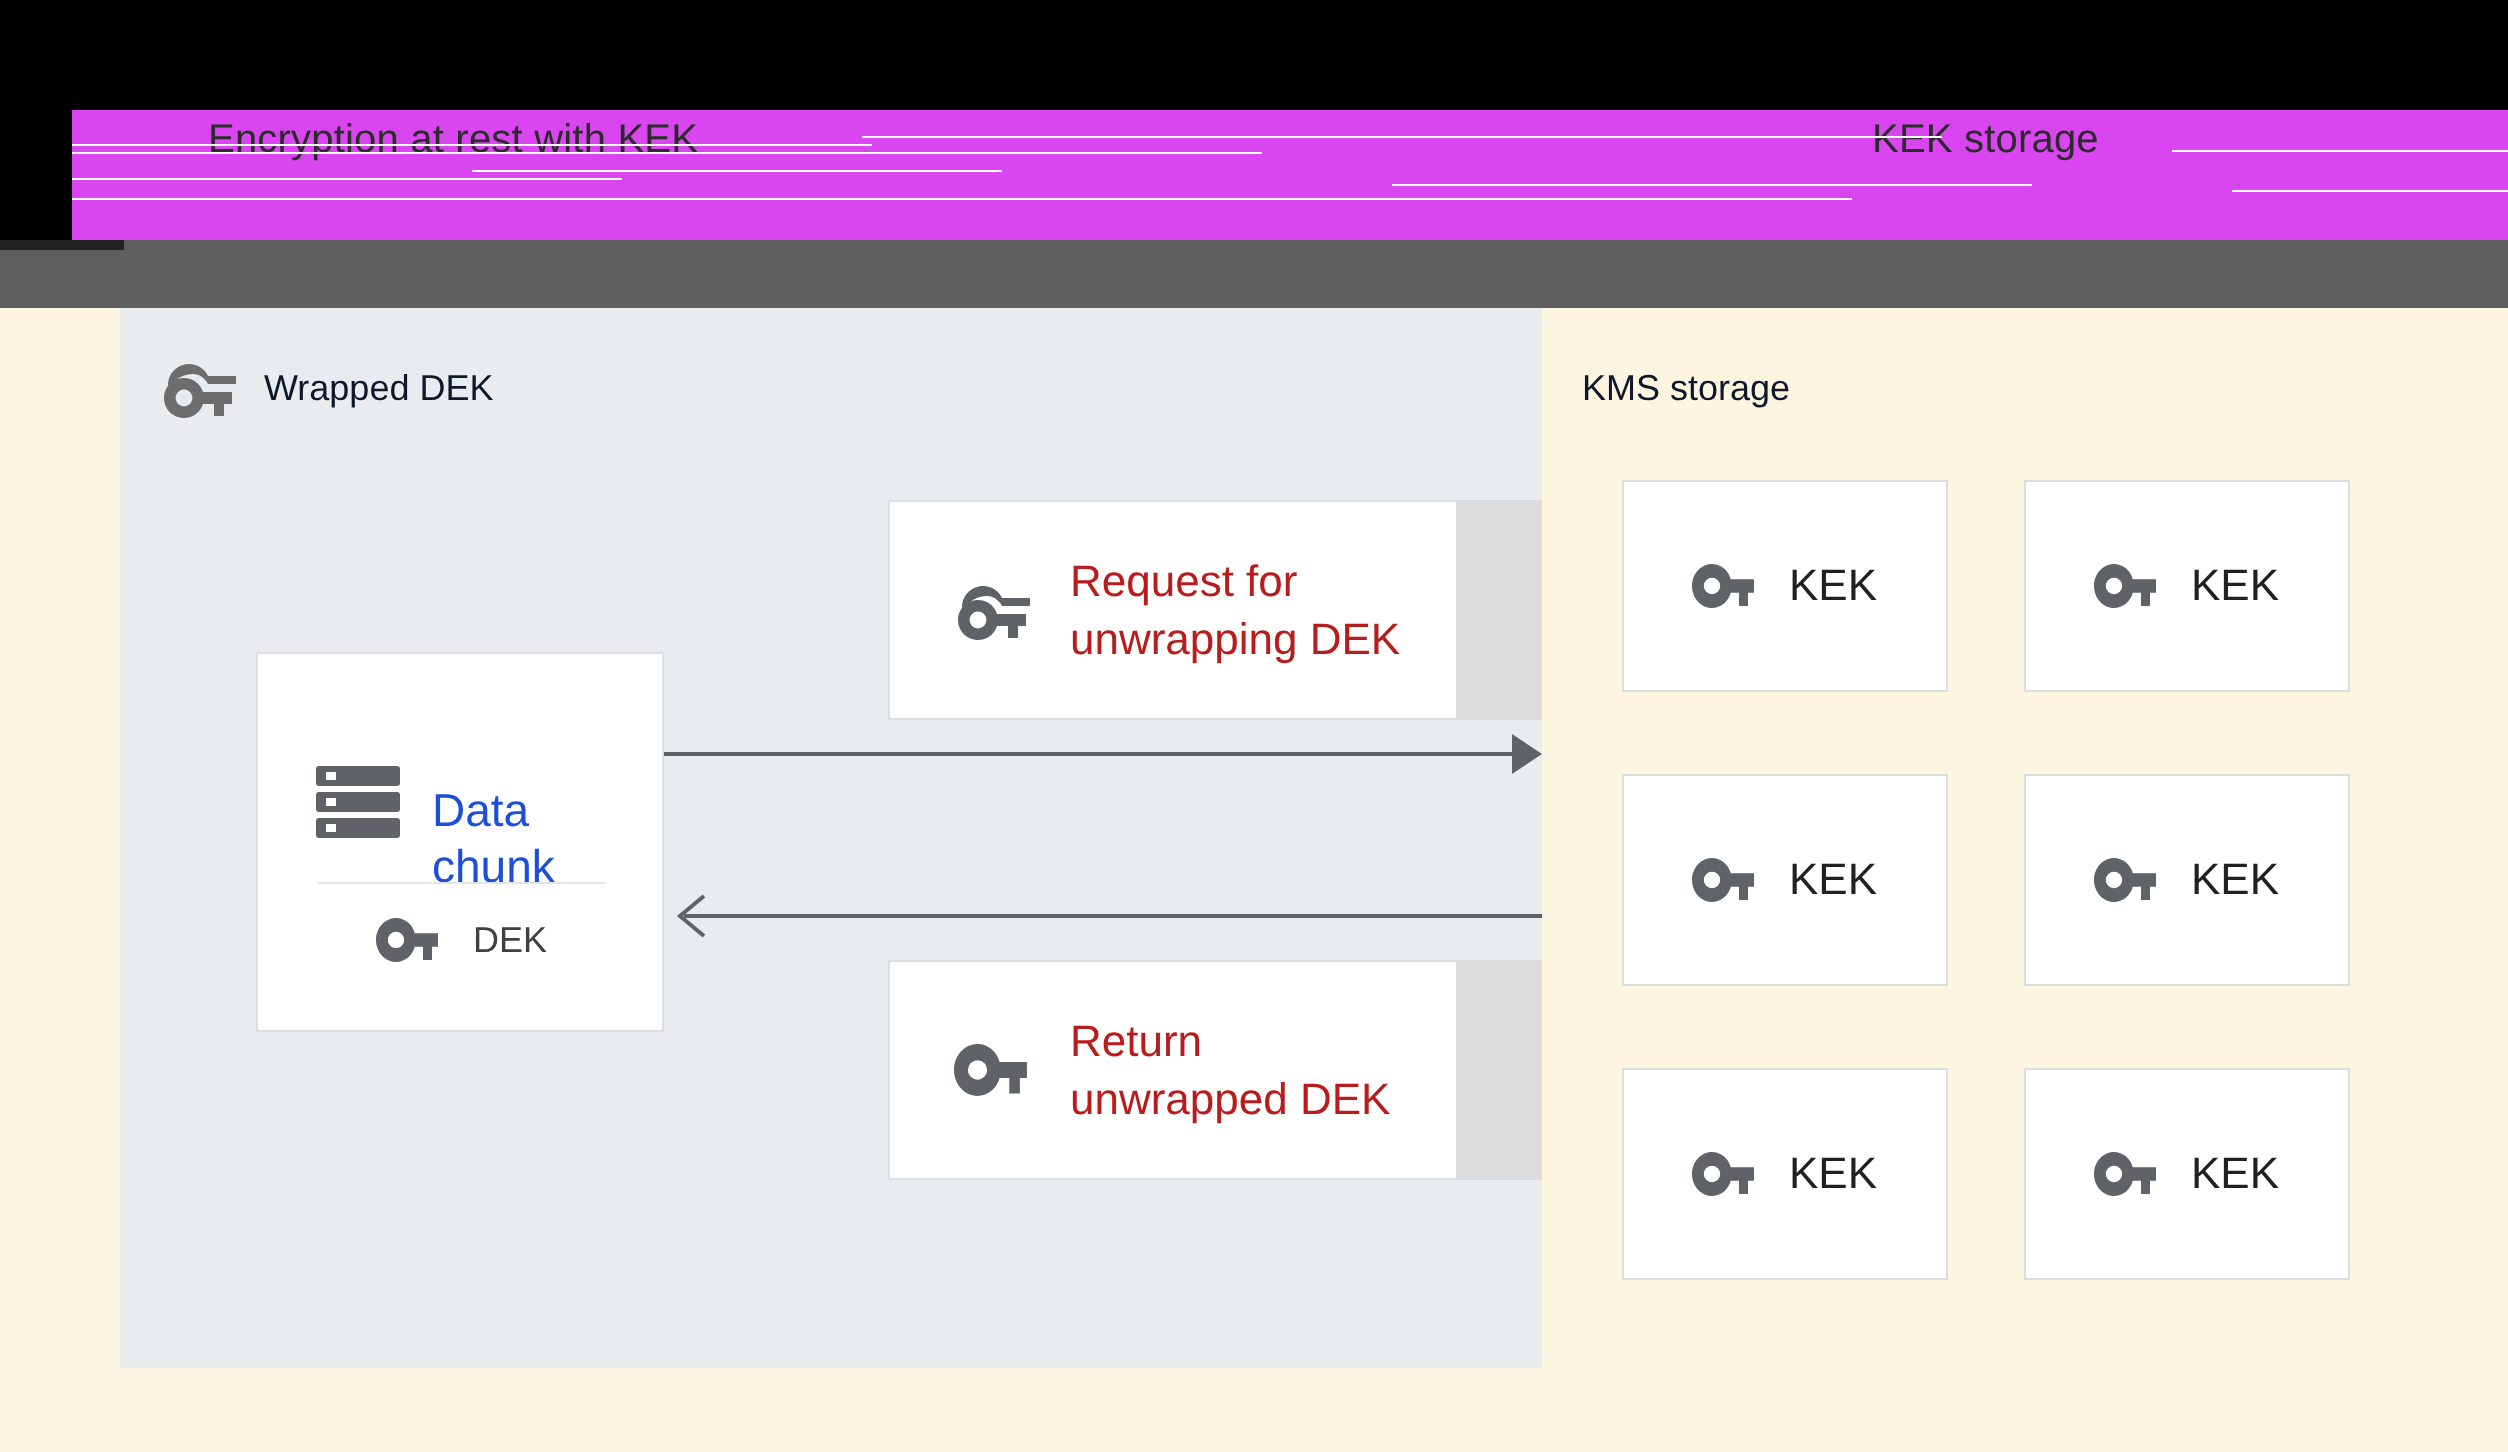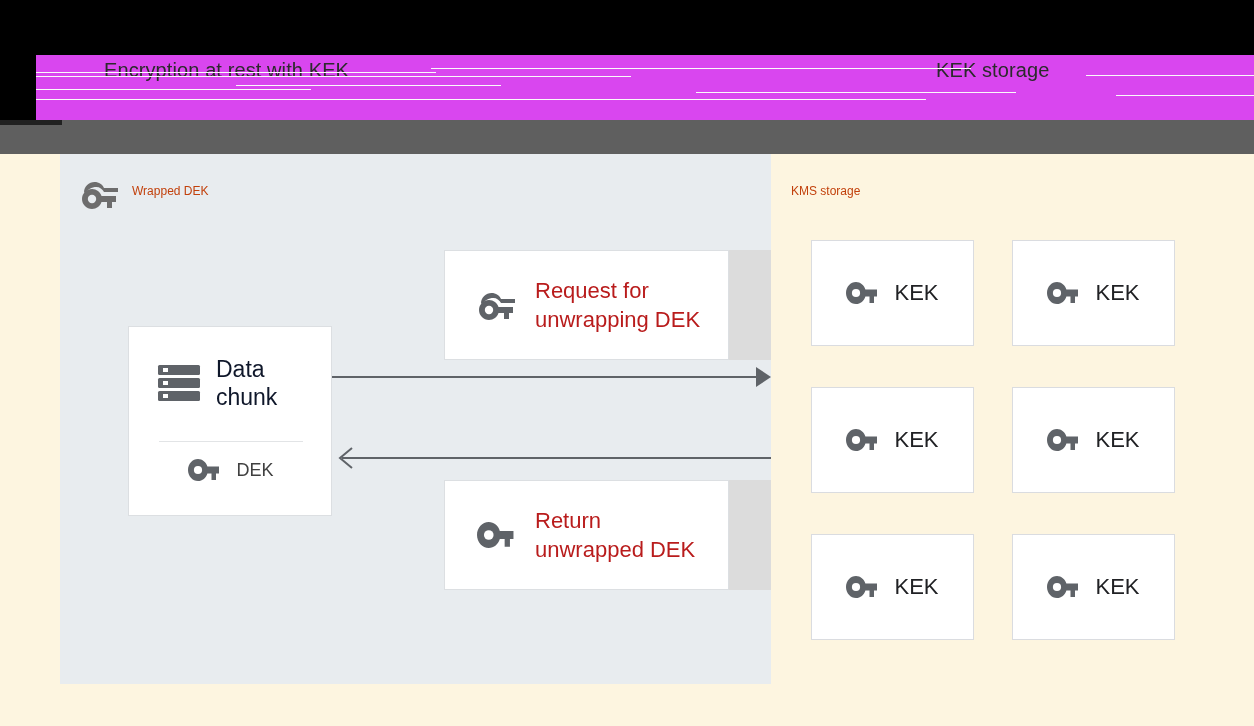--- a/index.html
+++ b/index.html
@@ -79,22 +79,22 @@
   
   #storage-panel {
     position: absolute;
     left: 60px; top: 0;
     width: 711px; height: 530px;
     background: #e8ecef;
   }
 
   .panel-title {
     position: absolute;
-    color: #c2410c;
-    font-size: 12px;
+    color: #0f172a;
+    font-size: 18px;
     white-space: nowrap;
   }
   #storage-title { left: 72px; top: 30px; }
   #kms-title     { left: 791px; top: 30px; }
 
   .panel-title-icon {
     position: absolute;
     left: 20px; top: 25px;
     width: 40px; height: 30px;
   }
@@ -117,23 +117,24 @@
     justify-content: center;
   }
   #data-chunk-icon {
     width: 46px; height: 46px;
     flex: none;
     margin-right: 14px;
   }
   #data-chunk-label {
     font-size: 23px;
     line-height: 28px;
-    color: #0f172a;
+    color: #1d4ed8;
     white-space: pre-line;
     width: 90px;
+    margin-top: 36px;
   }
   #card-divider {
     position: absolute;
     left: 30px; top: 114px;
     width: 144px; height: 1px;
     background: #e2e4e6;
   }
   #dek-row {
     position: absolute;
     left: 0; top: 132px;

